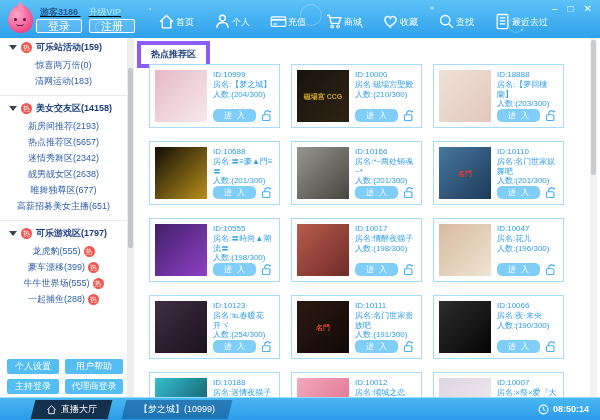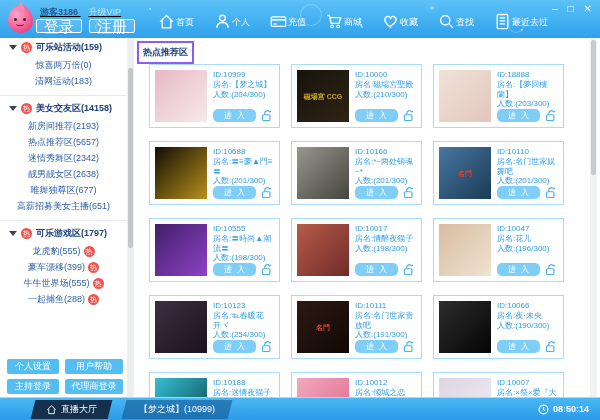--- a/index.html
+++ b/index.html
@@ -29,21 +29,21 @@
   .logo-eye { position:absolute; width:3px; height:3px; background:#5c1030; border-radius:50%; top:13px; }
   .logo-eye.l { left:6px; } .logo-eye.r { left:15px; }
   .logo-smile { position:absolute; left:8px; top:17px; width:8px; height:4px;
     border-bottom:1.4px solid #5c1030; border-radius:0 0 50% 50%; }
 
   .user-line { position:absolute; left:40px; top:6px; font-size:9px;text-decoration:underline; }
   .user-line .uname { color:#27598f; font-weight:bold; }
   .user-line .vip { color:#bdeaff; margin-left:8px; cursor:pointer; }
   .auth { position:absolute; left:36px; top:19px; display:flex; gap:7px; }
   .auth-btn { width:46px; height:14px; border:1px solid #fff; border-radius:2px;
-    background:rgba(255,255,255,.15); color:#fff; font-size:15px; line-height:11px; cursor:pointer; }
+    background:rgba(255,255,255,.15); color:#fff; font-size:11px; line-height:11px; cursor:pointer; }
 
   .nav { position:absolute; left:148px; top:0; height:38px; display:flex; align-items:center; }
   .nav-item { display:flex; align-items:flex-end; gap:1px; padding:0 10px; height:22px;
     color:#fff; cursor:pointer; }
   .nav-icon { width:17px; height:17px; color:#fff; }
   .nav-icon svg { width:17px; height:17px; display:block; }
   .nav-label { font-size:9px; padding-bottom:1px; white-space:nowrap; }
 
   .win-controls { position:absolute; right:8px; top:3px; display:flex; gap:10px; }
   .win-btn { color:#fff; font-size:10px; line-height:12px; cursor:pointer; }
@@ -68,22 +68,22 @@
   .side-btn { height:15px; background:#54bef3; border:none; border-radius:2px;
     color:#fff; font-size:9px; line-height:15px; cursor:pointer; }
 
   .sb-track { position:absolute; left:127px; top:38px; width:7px; height:359px; background:#eceef0; }
   .sb-thumb { position:absolute; left:1px; top:30px; width:5px; height:180px;
     background:#c2c7cc; border-radius:2px; }
 
   
   .main { position:absolute; left:134px; top:38px; width:466px; height:359px;
     background:#fff; overflow:hidden; }
-  .area-tab { position:absolute; left:3px; top:3px; padding:3px 4px;
-    border:2px solid #8b5cf6; background:#fff; color:#1d3f7e;
+  .area-tab { position:absolute; left:3px; top:3px; padding:3px 10px;
+    border:4px solid #8b5cf6; background:#fff; color:#1d3f7e;
     font-size:9px; font-weight:bold; cursor:pointer; }
   .cards { position:absolute; left:15px; top:26px; display:grid;
     grid-template-columns:repeat(3,131px); gap:13px 11px; }
   .card { height:64px; background:#fff; border:1px solid #a8dbf7; padding:5px;
     display:flex; gap:6px; cursor:pointer; }
   .thumb { width:52px; height:52px; flex:none; display:flex; align-items:center;
     justify-content:center; text-align:center; }
   .thumb-label { font-size:7px; font-weight:bold; line-height:9px; }
   .info { flex:1; position:relative; font-size:8px; color:#2f9fe7; line-height:10px; }
   .cid { height:10px; }

